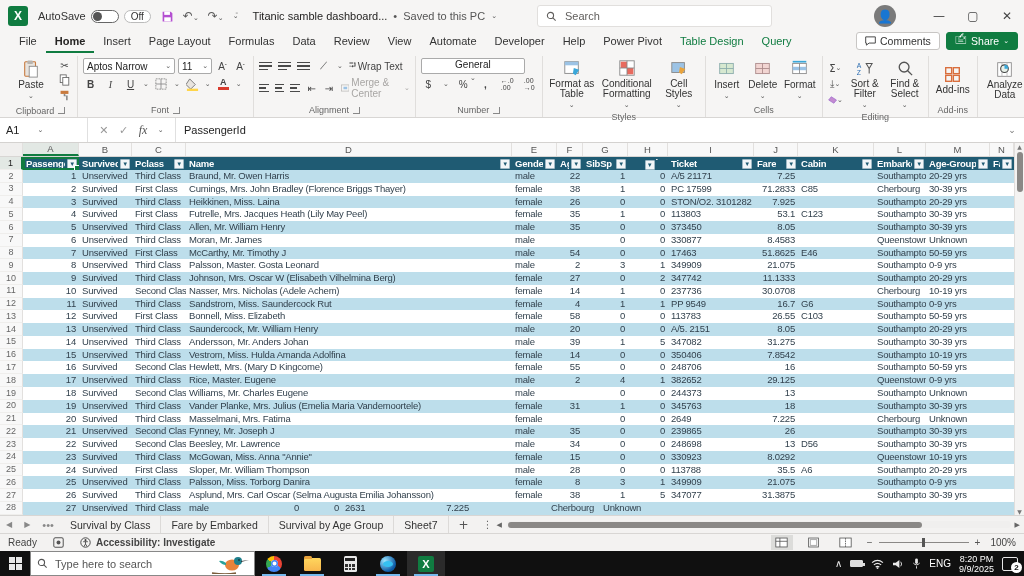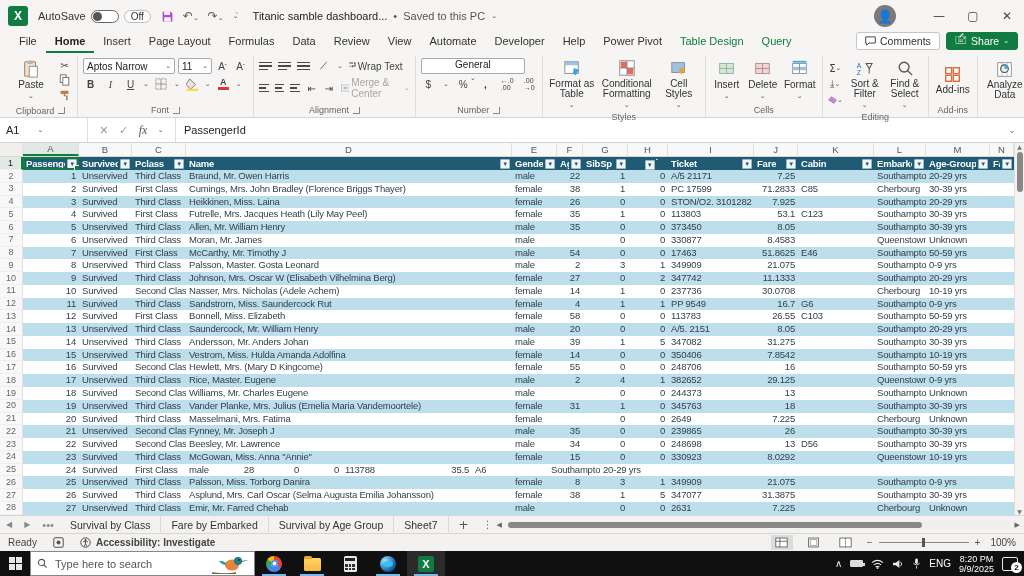--- a/index.html
+++ b/index.html
@@ -152,20 +152,27 @@
     <span class="small glyph">↶<span class="chev">⌄</span></span>
     <span class="small glyph">↷<span class="chev">⌄</span></span>
     <span class="chev">⌄̄</span>
   </div>
   <div class="doc-title">
     <span>Titanic samble dashboard...</span>
     <span class="dim">•</span>
     <span class="dim">Saved to this PC</span>
     <span class="chev glyph">⌄</span>
   </div>
+  <div class="tb-search">
+    <svg width="11" height="11" viewBox="0 0 16 16">
+        <circle cx="6.5" cy="6.5" r="4.5" fill="none" stroke="#605e5c" stroke-width="1.6"></circle>
+        <line x1="10" y1="10" x2="14" y2="14" stroke="#605e5c" stroke-width="1.6"></line>
+      </svg>
+    <span>Search</span>
+  </div>
   <div class="tb-right">
     <div class="avatar glyph">👤</div>
     <div class="winbtn glyph">—</div>
     <div class="winbtn glyph">▢</div>
     <div class="winbtn glyph">✕</div>
   </div>
 </div>
 
 <div class="menubar">
   <div id="menu-tabs" style="display:flex;">
@@ -1008,20 +1015,21 @@
           <div class="cell" style="width: 76px;"></div>
           <div class="cell" style="width: 52px;">Queenstown</div>
           <div class="cell" style="width: 64px;">10-19 yrs</div>
           <div class="cell" style="width: 24px;"></div>
         </div>
         <div class="row">
           <div class="rownum" style="width: 23px;">25</div>
           <div class="cell num" style="width: 56px;">24</div>
           <div class="cell" style="width: 53px;">Survived</div>
           <div class="cell" style="width: 54px;">First Class</div>
+          <div class="cell" style="width: 326px;">Sloper, Mr. William Thompson</div>
           <div class="cell" style="width: 45px;">male</div>
           <div class="cell num" style="width: 26px;">28</div>
           <div class="cell num" style="width: 45px;">0</div>
           <div class="cell num" style="width: 40px;">0</div>
           <div class="cell" style="width: 86px;">113788</div>
           <div class="cell num" style="width: 44px;">35.5</div>
           <div class="cell" style="width: 76px;">A6</div>
           <div class="cell" style="width: 52px;">Southampton</div>
           <div class="cell" style="width: 64px;">20-29 yrs</div>
           <div class="cell" style="width: 24px;"></div>
@@ -1058,21 +1066,20 @@
           <div class="cell" style="width: 76px;"></div>
           <div class="cell" style="width: 52px;">Southampton</div>
           <div class="cell" style="width: 64px;">30-39 yrs</div>
           <div class="cell" style="width: 24px;"></div>
         </div>
         <div class="row band">
           <div class="rownum" style="width: 23px;">28</div>
           <div class="cell num" style="width: 56px;">27</div>
           <div class="cell" style="width: 53px;">Unservived</div>
           <div class="cell" style="width: 54px;">Third Class</div>
-          <div class="cell" style="width: 326px;">Emir, Mr. Farred Chehab</div>
           <div class="cell" style="width: 45px;">male</div>
           <div class="cell num" style="width: 26px;"></div>
           <div class="cell num" style="width: 45px;">0</div>
           <div class="cell num" style="width: 40px;">0</div>
           <div class="cell" style="width: 86px;">2631</div>
           <div class="cell num" style="width: 44px;">7.225</div>
           <div class="cell" style="width: 76px;"></div>
           <div class="cell" style="width: 52px;">Cherbourg</div>
           <div class="cell" style="width: 64px;">Unknown</div>
           <div class="cell" style="width: 24px;"></div>

